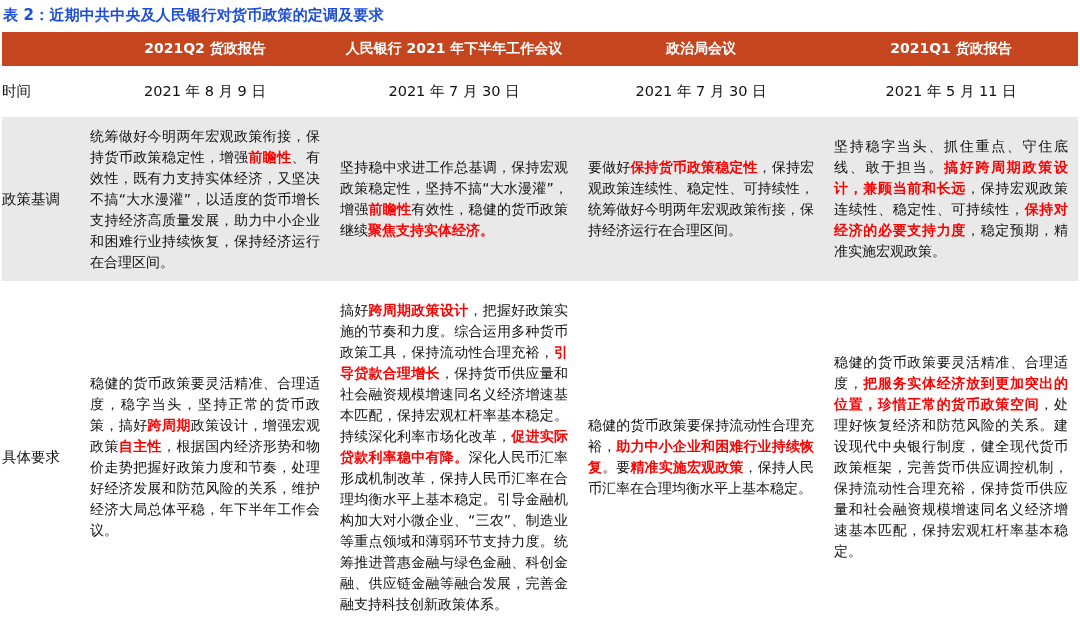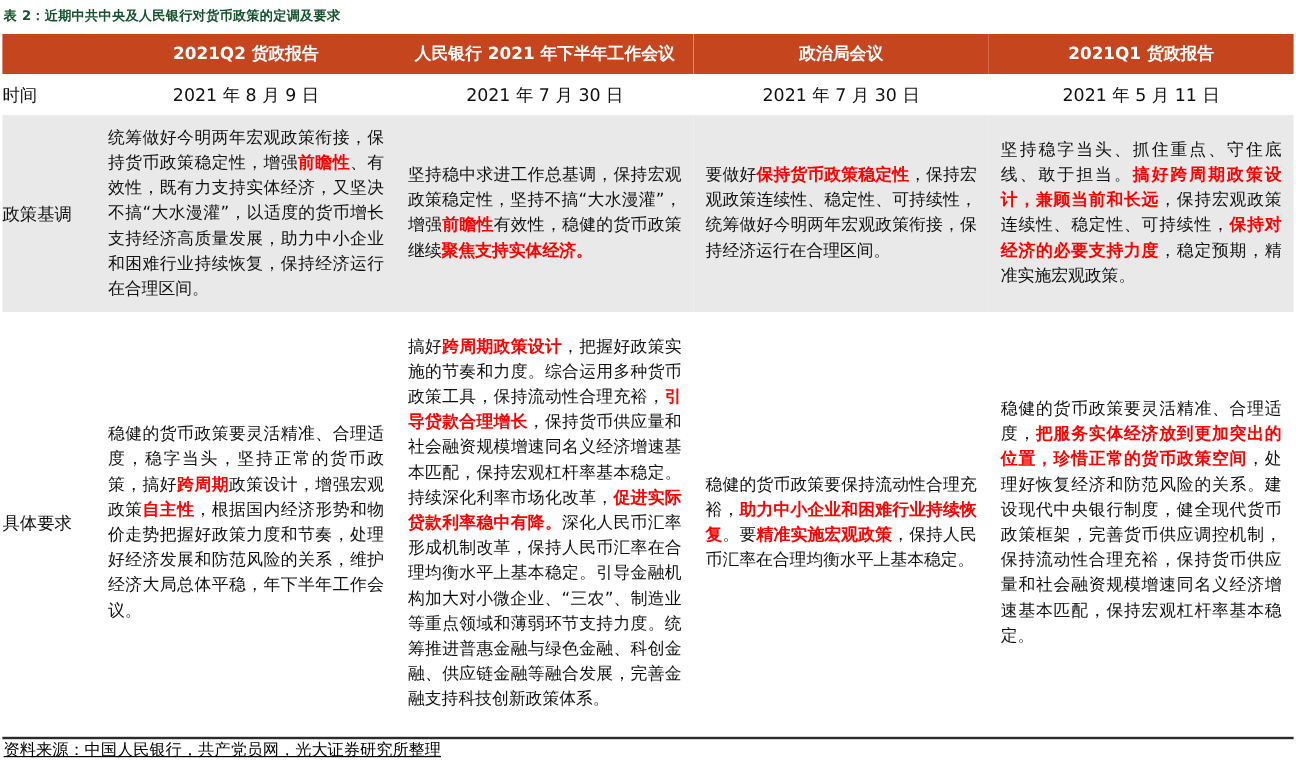--- a/index.html
+++ b/index.html
@@ -4,35 +4,35 @@
 <style>
   * { margin:0; padding:0; box-sizing:border-box; }
   html,body { background:#ffffff; }
   body {
     width:1080px; height:635px; overflow:hidden;
     font-family:"DejaVu Sans","Liberation Sans",sans-serif;
     color:var(--txt,#111111);
   }
   .page { padding:4px 2px 0 2px; }
   .doc-title {
-    font-size:11px; font-weight:bold; color:#14532d;
+    font-size:15px; font-weight:bold; color:#1d4ed8;
     padding:2px 1px 7px 1px; letter-spacing:0.2px;
   }
   table.policy-table {
     width:1076px; border-collapse:collapse; table-layout:fixed;
   }
   col.c-label{width:78px} col.c1{width:250px} col.c2{width:248px} col.c3{width:246px} col.c4{width:254px}
   thead th {
     background:var(--header-bg,#C5451F); color:var(--header-text,#ffffff);
     font-size:14px; font-weight:bold; height:34px;
     text-align:center; padding:2px 4px; white-space:nowrap; overflow:hidden;
   }
   tbody th { font-weight:normal; font-size:14.5px; text-align:left; vertical-align:middle; }
   td { font-size:14px; vertical-align:middle; }
-  tr.row-time td { height:34px; text-align:center; font-size:14.5px; }
+  tr.row-time td { height:51px; text-align:center; font-size:14.5px; }
   tr.row-tone td, tr.row-tone th { background:var(--alt-bg,#E9E9E9); }
   tr.row-tone td { height:164px; }
   tr.row-req  td { height:352px; }
   td.rich {
     padding:8px 10px; text-align:justify; line-height:21px;
     text-justify:inter-ideograph;
   }
   .hl { color:var(--hl,#FF0000); font-weight:bold; }
   .footer { margin-top:2px; border-top:2px solid #2b2b2b; width:1076px; }
   .footer-text { font-size:13.5px; color:#000; padding:0 1px 0 1px;text-decoration:underline; }

